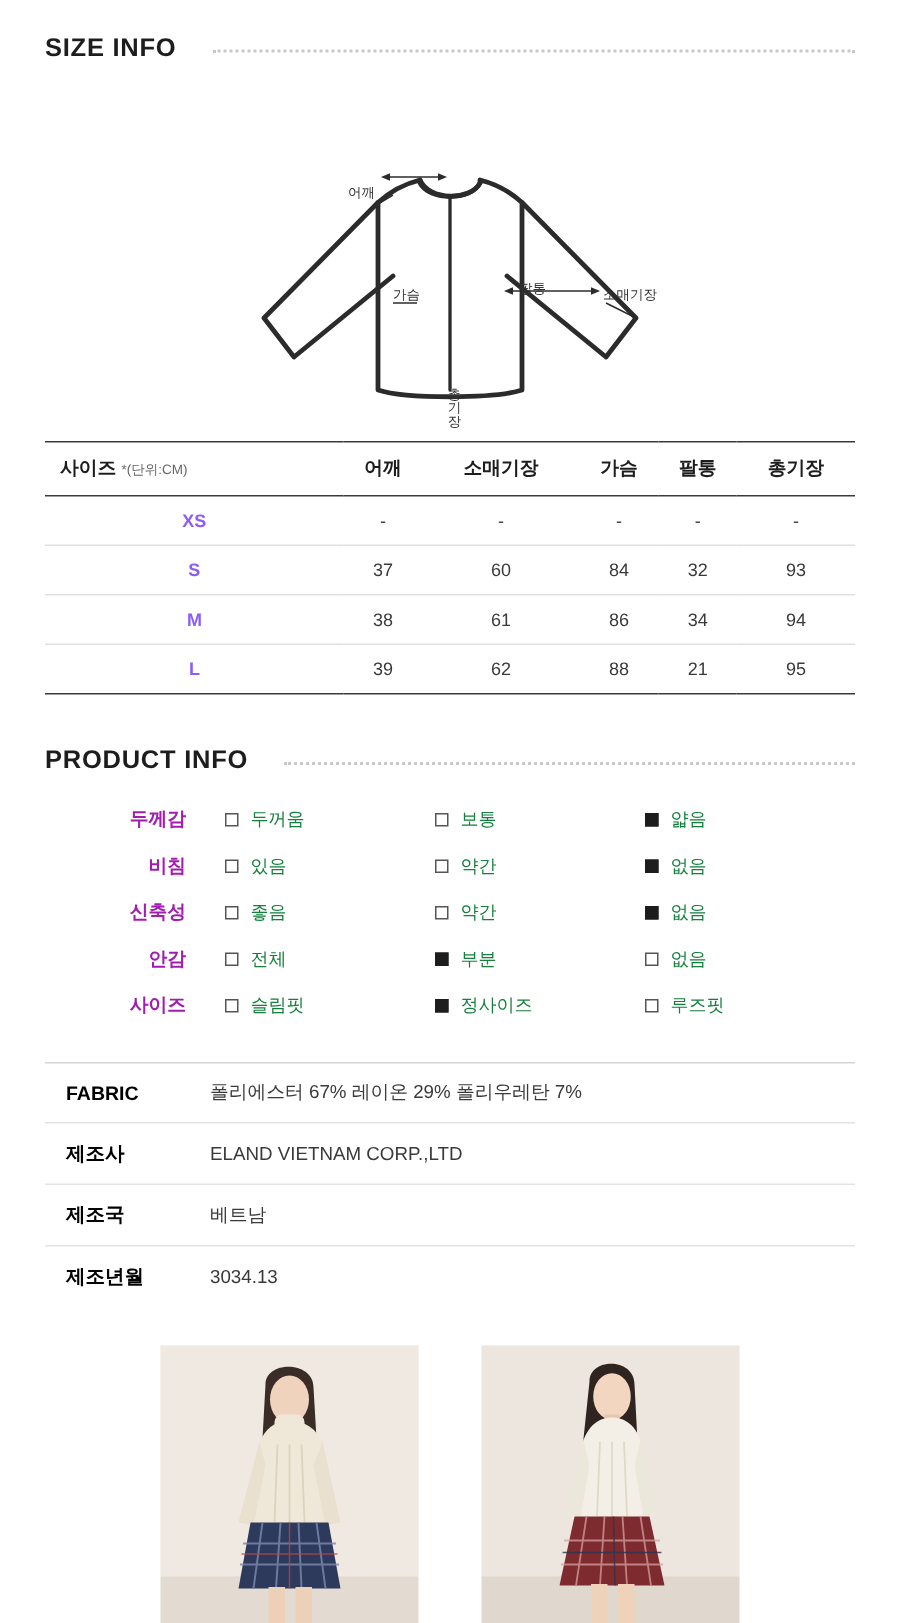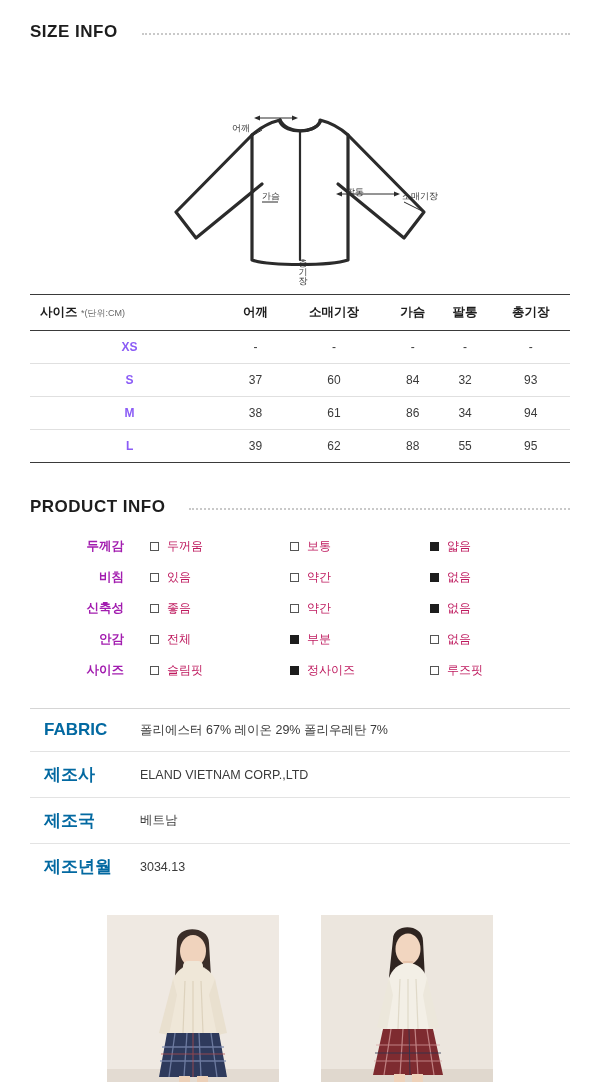--- a/index.html
+++ b/index.html
@@ -85,34 +85,34 @@
   .pi-table tr td { padding: 7px 0; }
   .pi-label { width: 120px; text-align:right; padding-right: 26px !important; font-weight:bold; color:#a21caf; font-size:12.5px; }
   .opt { display:flex; align-items:center; gap:8px; }
   .box {
     width: 9px; height: 9px;
     border: 1px solid #555;
     display:inline-block;
     background:#fff;
   }
   .box.checked { background:#1d1d1d; border-color:#1d1d1d; }
-  .opt .txt { color:#be185d; }
+  .opt .txt { color:#15803d; }
   .pi-col { width: 140px; }
 
   
   .fabric-wrap { margin: 22px 30px 0 30px; }
   .fabric-sep { border-top: 1px solid #d5d5d5; }
   table.fabric {
     width:100%;
     border-collapse: collapse;
     font-size: 12px;
   }
   table.fabric td { padding: 11px 0; border-bottom: 1px solid #e3e3e3; }
   table.fabric tr:last-child td { border-bottom: none; }
-  td.flabel { width: 110px; font-weight: bold; font-size: 17px; color:#0369a1; padding-left: 14px !important; }
+  td.flabel { width: 110px; font-weight: bold; font-size: 13px; color:#000000; padding-left: 14px !important; }
   td.fvalue { color:#3a3a3a; font-size: 12.5px; }
 
   
   .models {
     margin: 26px 0 0 0;
     display:flex;
     justify-content:center;
     gap: 42px;
   }
   .model { width: 172px; }
@@ -217,21 +217,21 @@
           <td>61</td>
           <td>86</td>
           <td>34</td>
           <td>94</td>
         </tr>
         <tr>
           <td class="rowhead">L</td>
           <td>39</td>
           <td>62</td>
           <td>88</td>
-          <td>55</td>
+          <td>21</td>
           <td>95</td>
         </tr>
       </tbody>
     </table>
   </div>
 
   <div class="product-info">
     <div class="section-head">
       <span class="title">PRODUCT INFO</span>
       <span class="dotline"></span>

